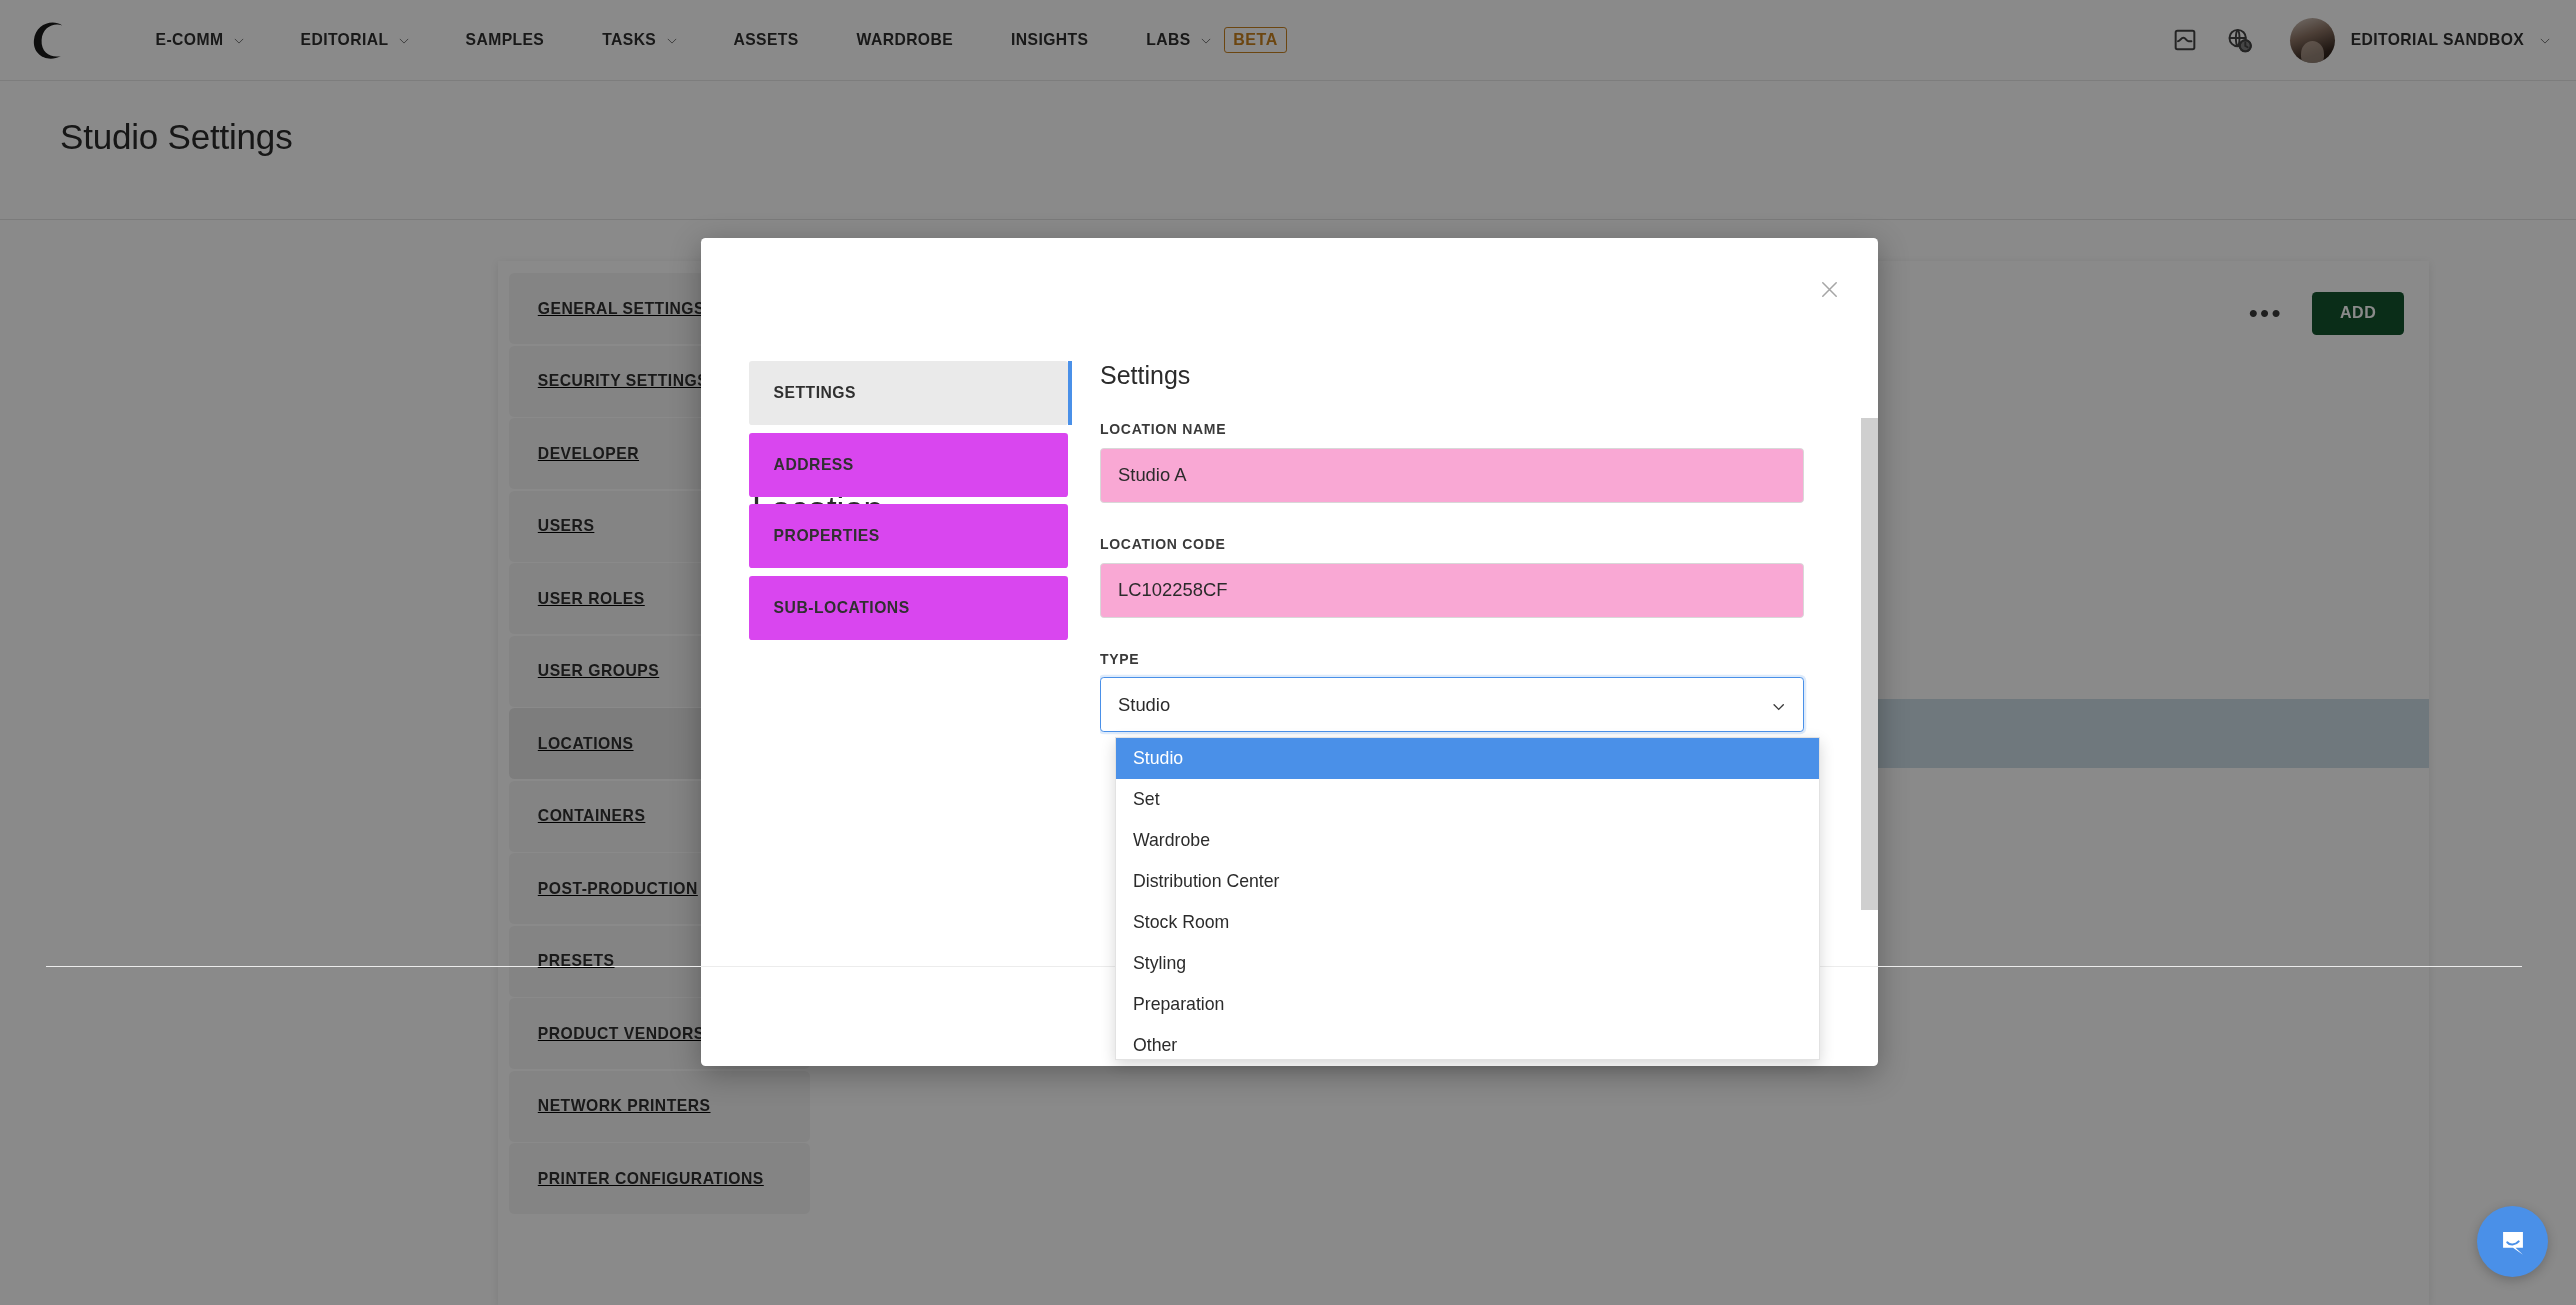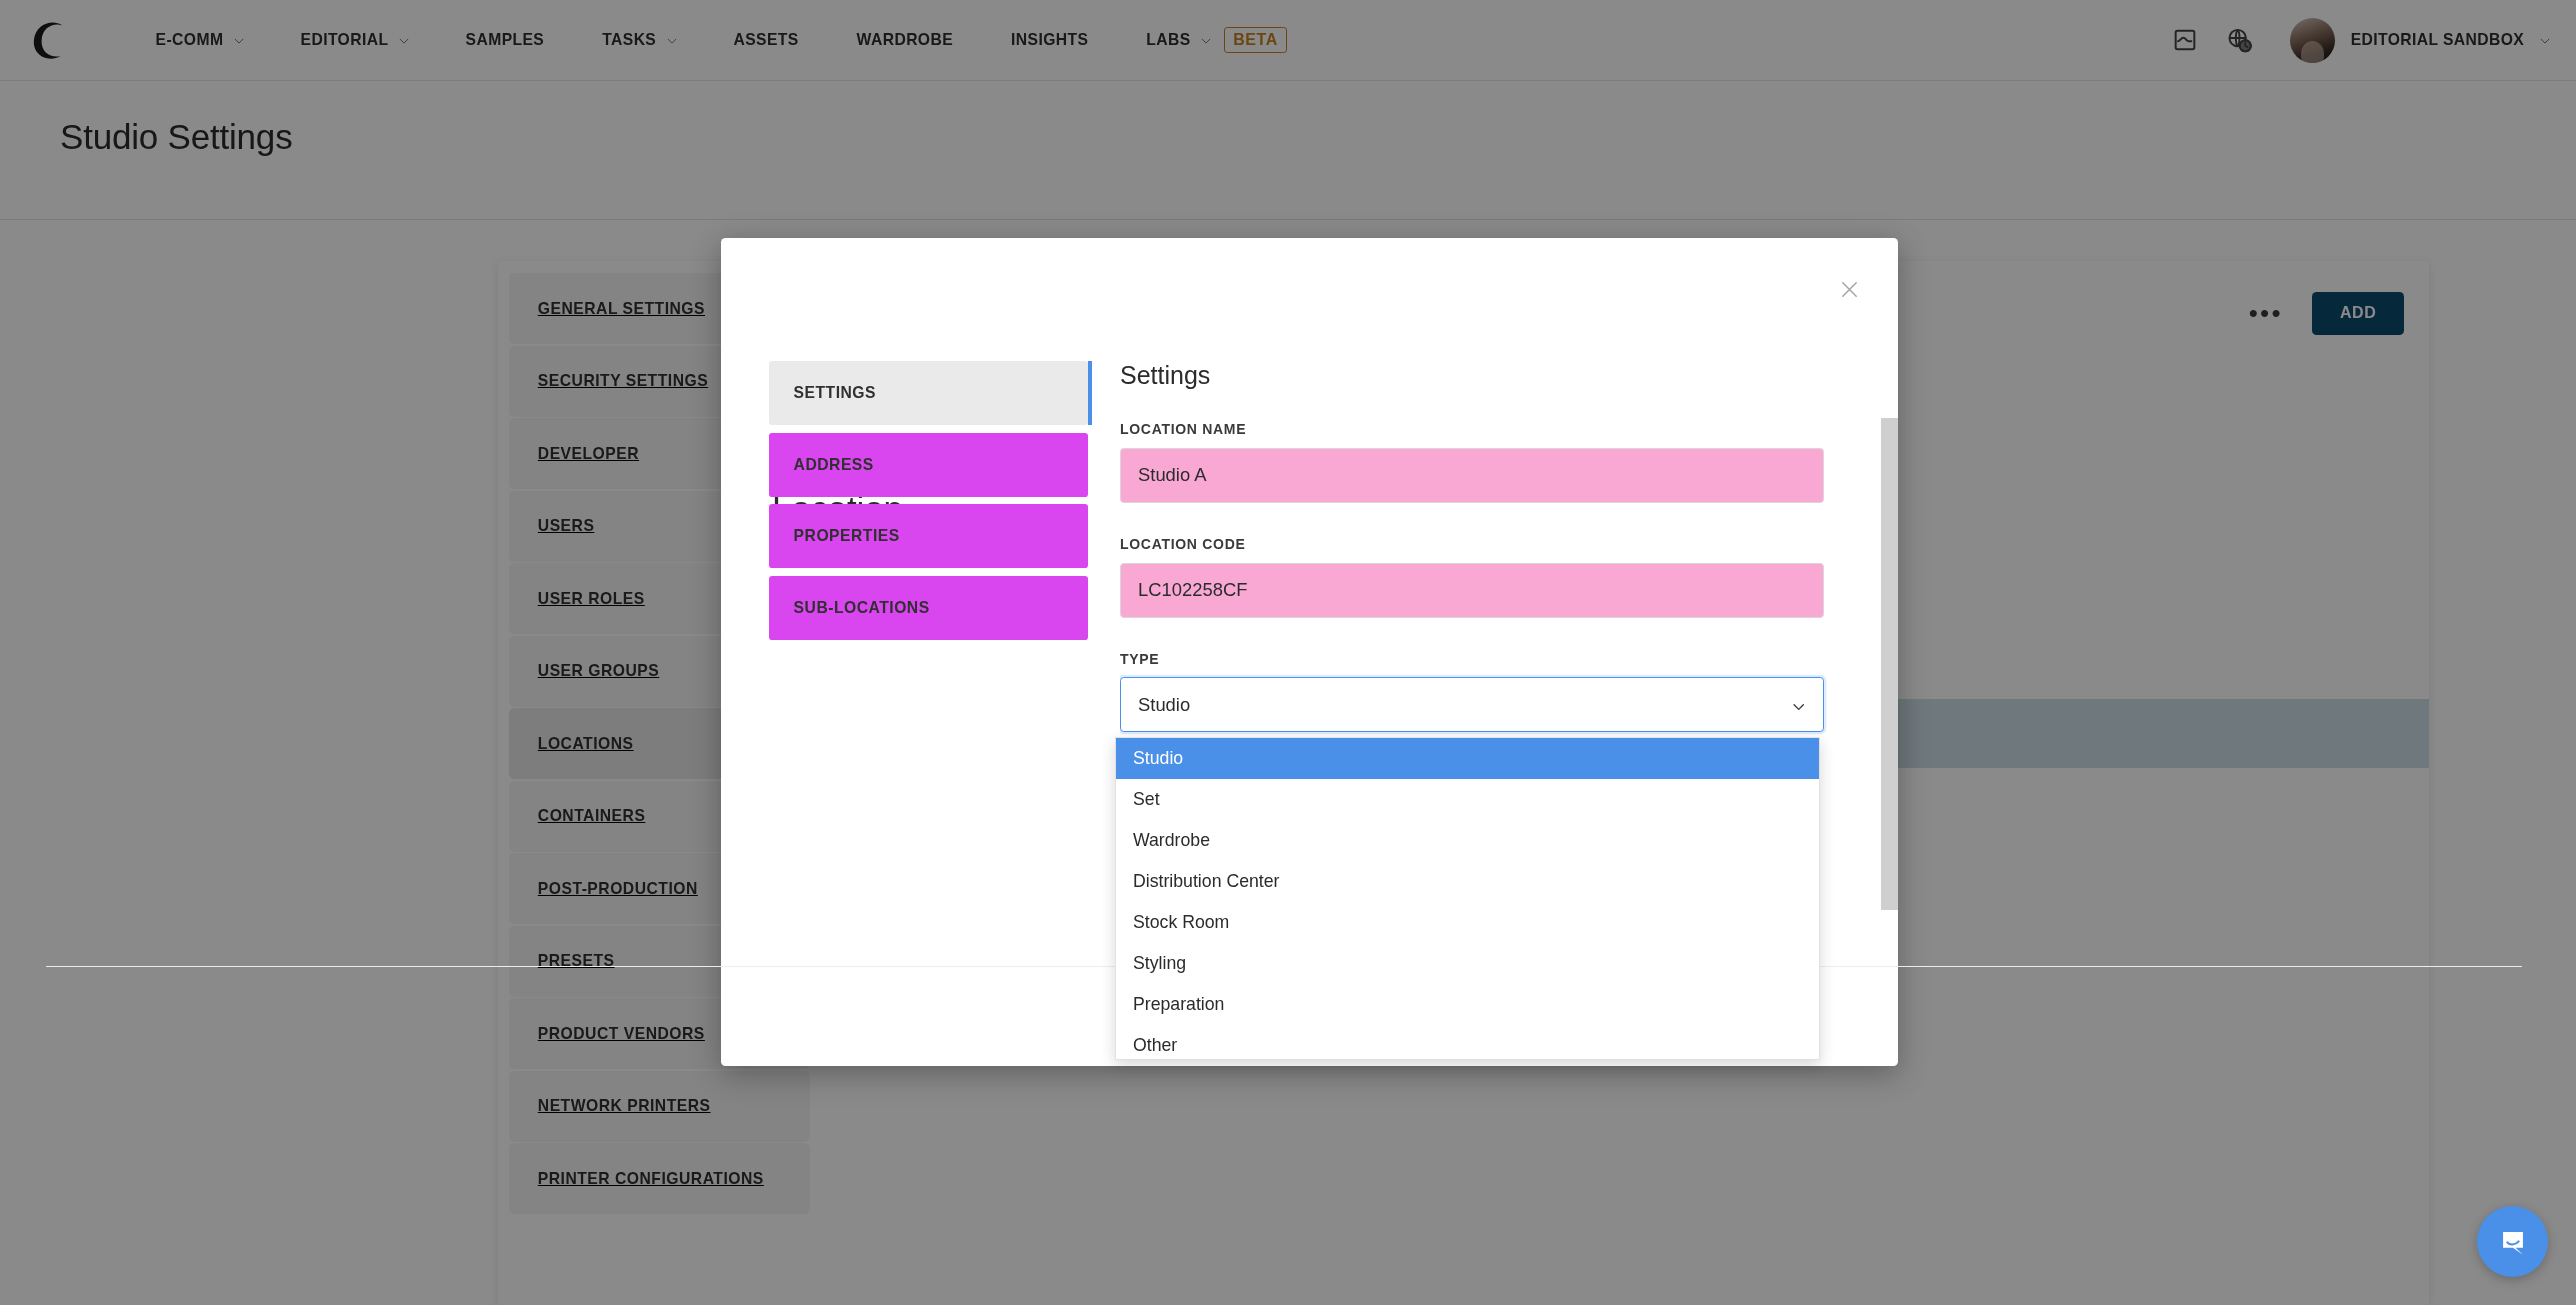--- a/index.html
+++ b/index.html
@@ -96,21 +96,21 @@
   }
   .side-item.active { background: #e8e8e8; }
 
   .panel-main { position:absolute; left: 330px; top: 0; right: 0; bottom: 0; }
   .panel-toolbar {
     position:absolute; right: 24.6px; top: 31px;
     display:flex; align-items:center; gap: 23px;
   }
   .kebab { font-size: 26px; letter-spacing: 2.3px; color:#3a3a3a; cursor:pointer; line-height:1; padding: 0 6.1px;}
   .add-btn {
-    background: #0c4a6e; color: #fff; border: none; border-radius: 4.6px;
+    background: #14532d; color: #fff; border: none; border-radius: 4.6px;
     font-size: 16px; font-weight: 700; letter-spacing: 0.6px;
     padding: 12.3px 28px; cursor: pointer; font-family: inherit;
   }
   .loc-cards { position: absolute; left: 0; right: 0; top: 369px; }
   .loc-card {
     height: 69px; padding-left: 40px;
     display:flex; flex-direction: column; justify-content: center; gap: 2.3px;
     cursor: pointer;
   }
   .loc-card.selected { background: rgba(166,194,211,0.55); }
@@ -123,21 +123,20 @@
     background: rgba(0,0,0,0.46);
   }
 
   
   .modal {
     position: absolute; left: 701px; top: 238px;
     width: 1177px; height: 828px;
     background: #ffffff; border-radius: 4.6px;
     box-shadow: 0 7.7px 31px rgba(0,0,0,0.3);
     overflow: visible;
-    margin-left: 20px;
   }
   .modal-close {
     position: absolute; right: 33px; top: 36px;
     width: 31px; height: 31px; cursor: pointer;
     display:flex; align-items:center; justify-content:center;
   }
   .modal h1.mtitle {
     position:absolute; left: 51px; top: 280px;
     font-size: 35px; font-weight: 400; color: #2b2b2b; letter-spacing:-0.2px;
     transform: translateY(-29px);

